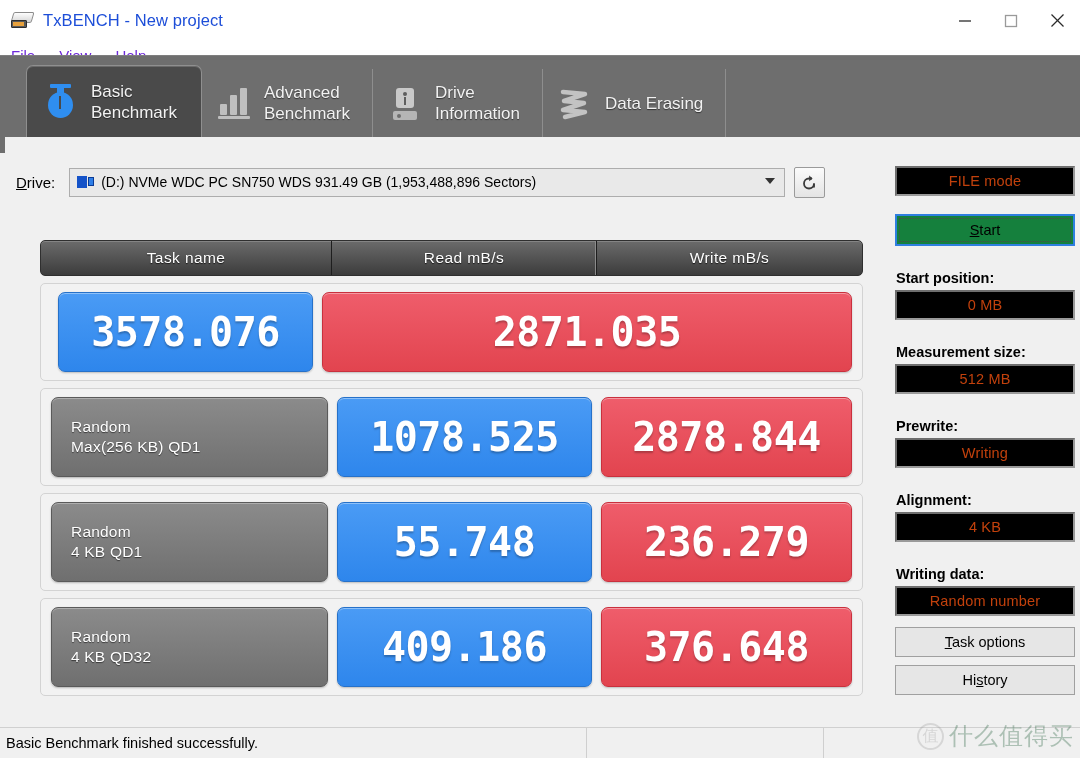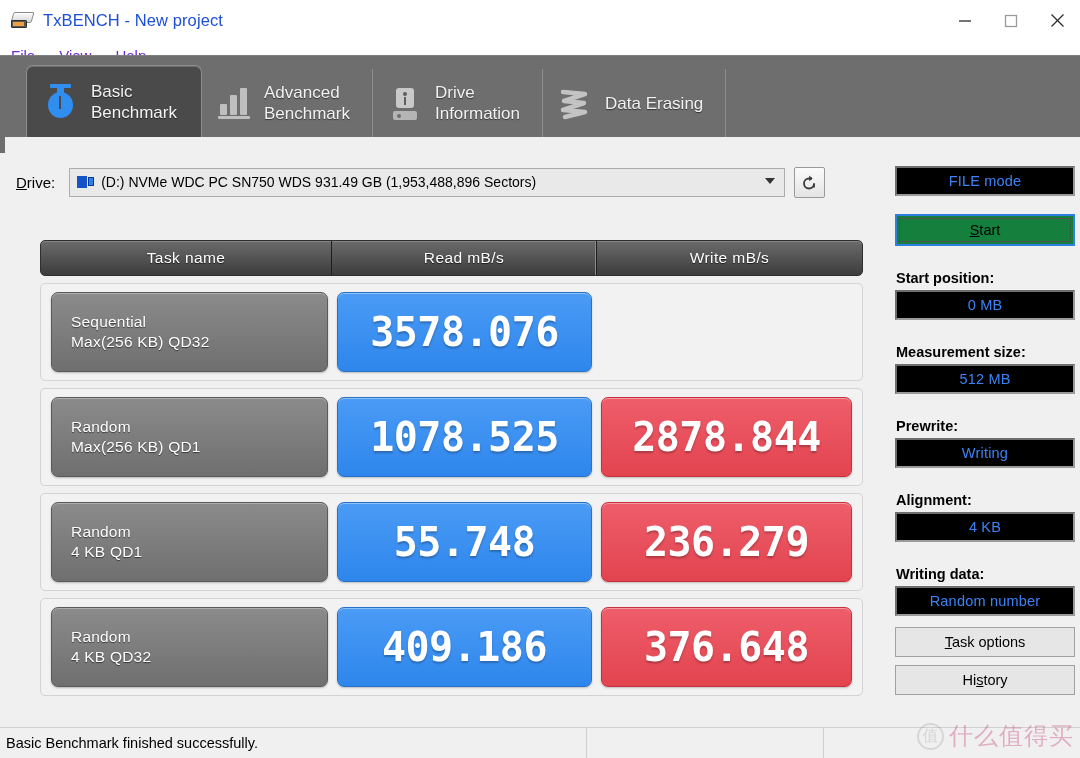--- a/index.html
+++ b/index.html
@@ -213,21 +213,21 @@
 
   
   .side{
     position:absolute; left:895px; top:166px; width:180px;
   }
   .lcd{
     height:30px; background:#000000;
     border:2px solid #9a9a9a; border-top-color:#6e6e6e; border-left-color:#6e6e6e;
     display:flex; align-items:center; justify-content:center;
   }
-  .lcd span{ color:#3b82f6; font-size:14.5px; letter-spacing:.2px; }
+  .lcd span{ color:#c2410c; font-size:14.5px; letter-spacing:.2px; }
   .side-label{
     font-size:14.5px; color:#000; margin:24px 0 4px 1px; white-space:nowrap;font-weight:bold;
   }
   .btn3d{
     height:30px; background:#e6e6e6; border:1px solid #a0a0a0;
     display:flex; align-items:center; justify-content:center;
     font-size:14.5px; color:#000;
   }
   .btn3d u{ text-decoration:underline; }
   .btn-start{
@@ -263,21 +263,21 @@
     position:absolute; right:6px; bottom:6px;
     display:flex; align-items:center; opacity:.30; pointer-events:none;
   }
   .watermark .wm-circle{
     width:27px; height:27px; border-radius:50%;
     border:2px solid #9b9b9b; color:#9b9b9b;
     display:flex; align-items:center; justify-content:center;
     font-size:16px; margin-right:5px;
   }
   .watermark .wm-text{
-    font-size:24px; color:#be185d; letter-spacing:1px; white-space:nowrap;
+    font-size:24px; color:#14532d; letter-spacing:1px; white-space:nowrap;
   }
 
   .edge-left{ position:absolute; left:0; top:71px; width:5px; height:82px; background:#6e6e6e; }
 </style>
 </head>
 <body>
 
 <div class="app">
 
   <div class="titlebar">
@@ -392,26 +392,25 @@
 
   <div class="table">
 
     <div class="t-head">
       <div class="cell c1">Task name</div>
       <div class="cell c2 sep-l">Read mB/s</div>
       <div class="cell c3 sep-l">Write mB/s</div>
     </div>
 
     <div class="t-row">
-      <div class="task-btn">
-        <div class="ln">Sequential</div>
-        <div class="ln">Max(256 KB) QD32</div>
-      </div>
       <div class="val-box val-read">
         <span class="num">3578.076</span>
+      </div>
+      <div class="val-box val-write">
+        <span class="num">2871.035</span>
       </div>
     </div>
 
     <div class="t-row">
       <div class="task-btn">
         <div class="ln">Random</div>
         <div class="ln">Max(256 KB) QD1</div>
       </div>
       <div class="val-box val-read">
         <span class="num">1078.525</span>

